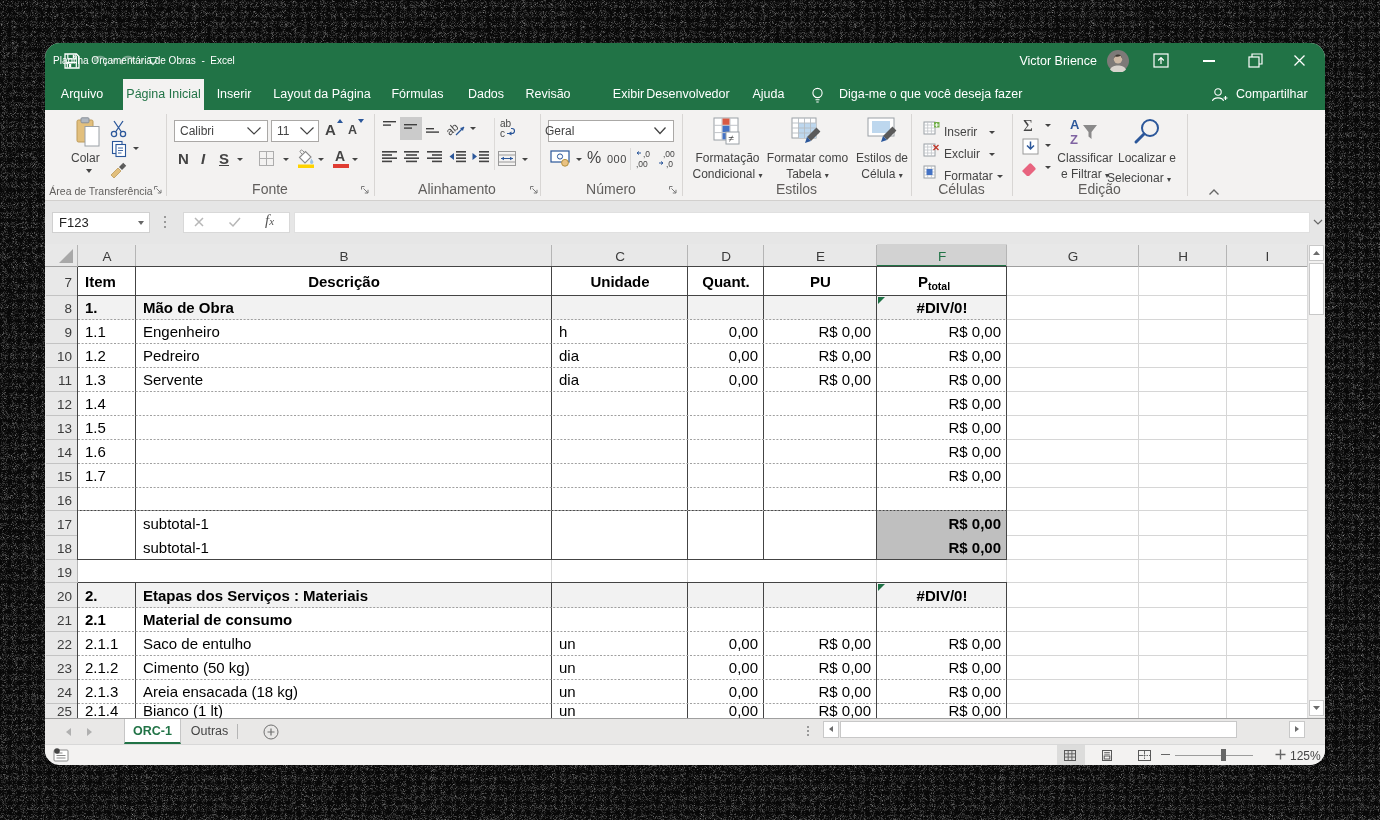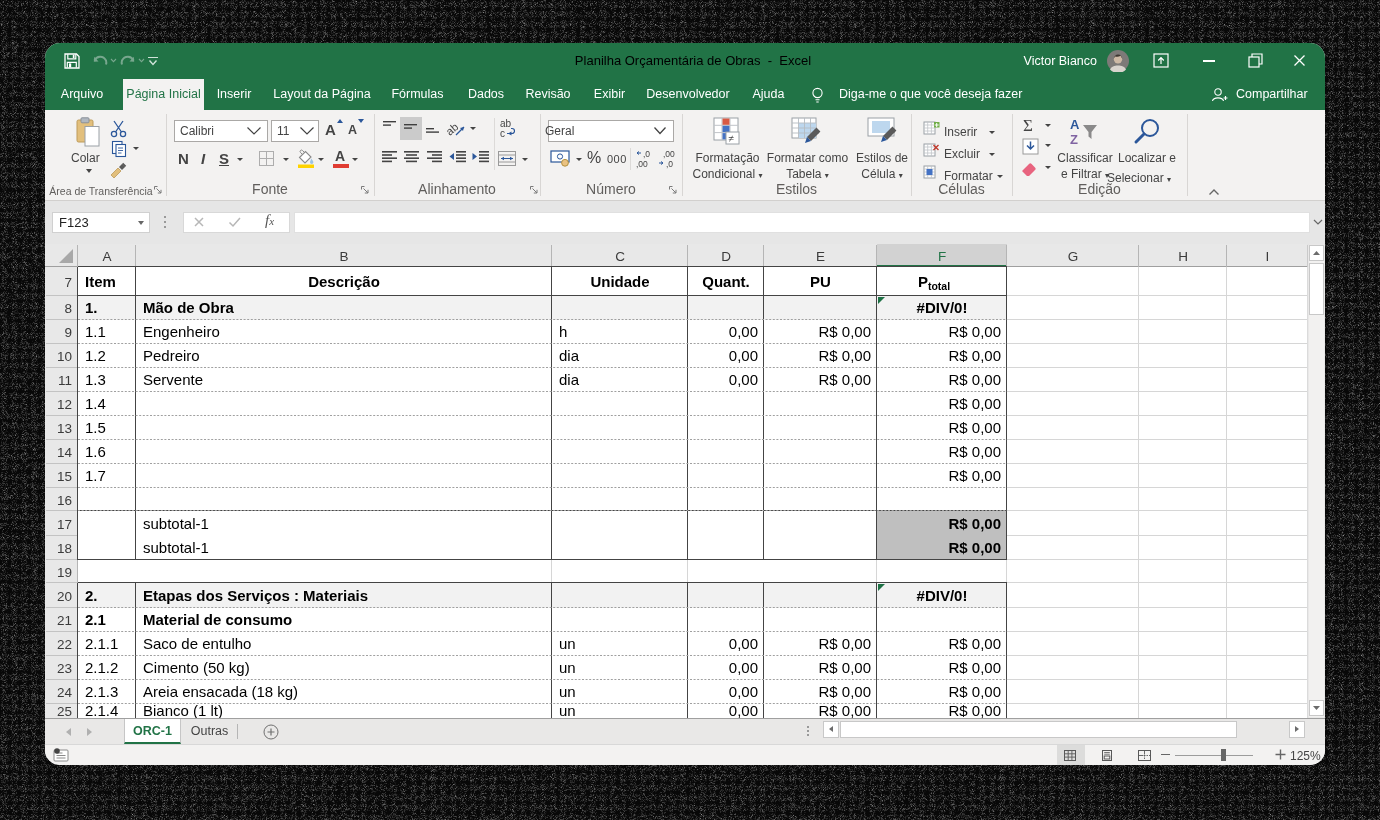--- a/index.html
+++ b/index.html
@@ -52,22 +52,22 @@
 <svg class="abs" style="left:65px;top:15px" width="7" height="5" viewBox="0 0 7 5" fill="none" stroke="#78a78e" stroke-width="1.1">
 <path d="M1 1 L 3.5 3.6 L 6 1"></path>
       </svg>
 <svg class="abs" style="left:93px;top:15px" width="7" height="5" viewBox="0 0 7 5" fill="none" stroke="#78a78e" stroke-width="1.1">
 <path d="M1 1 L 3.5 3.6 L 6 1"></path>
       </svg>
 <svg class="abs" style="left:101px;top:12px" width="14" height="12" viewBox="0 0 14 12" stroke="#cfe3d8" fill="none">
 <path d="M2 2.5 h10" stroke-width="1.2"></path>
         <path d="M3.5 5.5 l 3.5 4 l 3.5 -4" stroke-width="1.4"></path>
 </svg>
-<div class="abs" style="left:8px;top:0;width:1280px;height:36px;line-height:36px;text-align:center;color:#000000;font-size:13px">Planilha Orçamentária de Obras&nbsp;&nbsp;-&nbsp;&nbsp;Excel</div>
-<div class="abs" style="left:927px;top:0;width:125px;height:36px;line-height:36px;text-align:right;color:#fff;font-size:12.5px">Victor Bianco</div>
+<div class="abs" style="left:8px;top:0;width:1280px;height:36px;line-height:36px;color:#ffffff;font-size:10px">Planilha Orçamentária de Obras&nbsp;&nbsp;-&nbsp;&nbsp;Excel</div>
+<div class="abs" style="left:927px;top:0;width:125px;height:36px;line-height:36px;text-align:right;color:#fff;font-size:12.5px">Victor Brience</div>
 <svg class="abs" style="left:1062px;top:7px" width="22" height="22" viewBox="0 0 22 22">
 <circle cx="11" cy="11" r="11" fill="#7d7a78"></circle>
 <path d="M3 19.5 c 2 -5.5 14 -5.5 16 0 a 11 11 0 0 1 -16 0 Z" fill="#d8d3cd"></path>
 <circle cx="11" cy="9.3" r="4.2" fill="#cdb9a5"></circle>
 <path d="M 6.8 8.6 a 4.2 4.2 0 1 1 8.4 0.2 q -1 -1.8 -1.6 -3 q -2.6 1.4 -5.4 0.6 q -0.9 1 -1.4 2.2 Z" fill="#3e3731"></path>
 </svg>
 <svg class="abs" style="left:1108px;top:10px" width="16" height="15" viewBox="0 0 16 15" fill="none" stroke="#fff">
 <rect x="1" y="1" width="14" height="13" stroke-width="1.2"></rect>
 <path d="M8 11 V 5 M 5.2 7.5 L 8 4.7 L 10.8 7.5" stroke-width="1.2"></path>
 </svg>
@@ -82,21 +82,21 @@
 </div>
 <div id="tabrow">
 <div class="abs" style="left:78px;top:0;width:81px;height:31px;background:#f3f2f1"></div>
 <div class="rtab" style="left:78px;width:81px;color:#217346">Página Inicial</div>
 <div class="rtab" style="left:4px;width:66px">Arquivo</div>
 <div class="rtab" style="left:163px;width:52px">Inserir</div>
 <div class="rtab" style="left:220px;width:114px">Layout da Página</div>
 <div class="rtab" style="left:337px;width:71px">Fórmulas</div>
 <div class="rtab" style="left:414px;width:54px">Dados</div>
 <div class="rtab" style="left:473px;width:60px">Revisão</div>
-<div class="rtab" style="left:539px;width:51px">Exibir</div>
+<div class="rtab" style="left:558px;width:51px">Exibir</div>
 <div class="rtab" style="left:593px;width:100px">Desenvolvedor</div>
 <div class="rtab" style="left:698px;width:51px">Ajuda</div>
 <svg class="abs" style="left:765px;top:8px" width="15" height="17" viewBox="0 0 15 17" fill="none" stroke="#fff" stroke-width="1.1">
 <circle cx="7.5" cy="6" r="4.6"></circle>
         <path d="M5.5 10.5 h4 M5.5 12.7 h4 M6.3 15 h2.4"></path>
 </svg>
 <div class="abs" style="left:794px;top:0;height:31px;line-height:31px;color:#fff;font-size:12.5px">Diga-me o que você deseja fazer</div>
 <svg class="abs" style="left:1166px;top:8px" width="17" height="16" viewBox="0 0 17 16" fill="none" stroke="#fff" stroke-width="1.1">
 <circle cx="7" cy="5" r="3.2"></circle>
         <path d="M1.5 14 c 0.8 -4.2 10.2 -4.2 11 0"></path>

